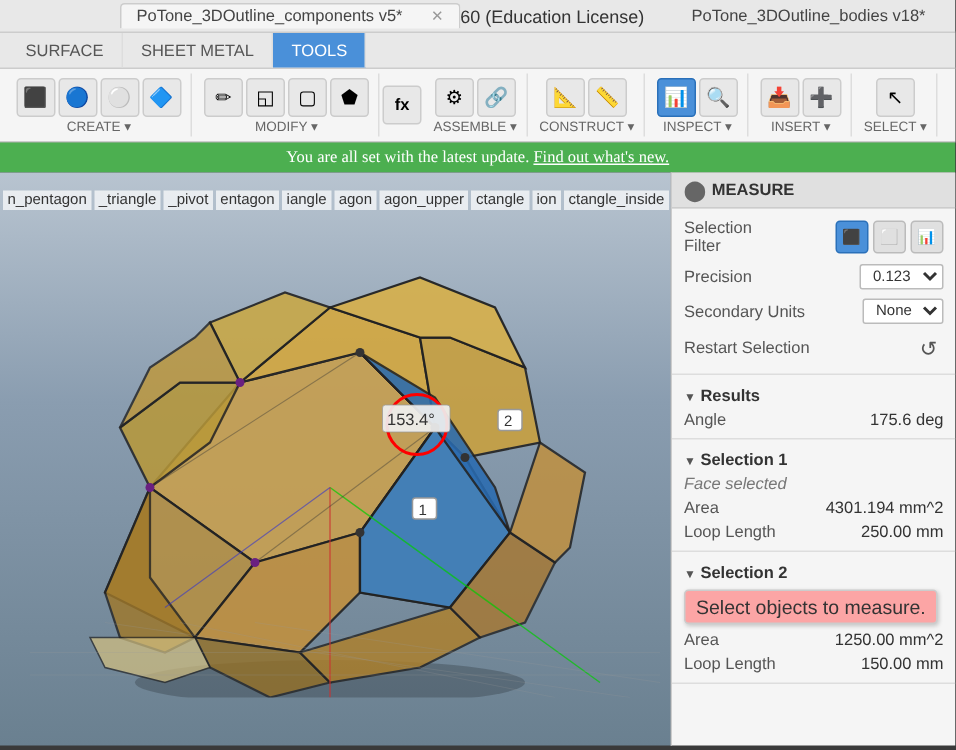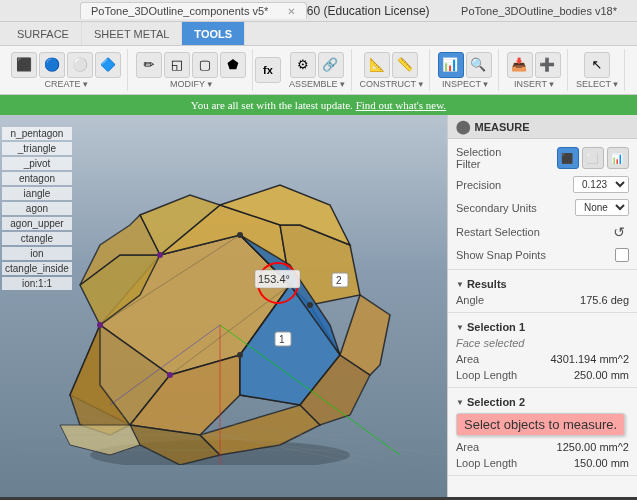--- a/index.html
+++ b/index.html
@@ -59,21 +59,21 @@
       color: #555;
       cursor: pointer;
       border-right: 1px solid #ddd;
       height: 100%;
       display: flex;
       align-items: center;
     }
     .toolbar-tab.active {
       background: #4a90d9;
       color: white;
-      font-weight: bold;
+      font-weight: normal;
     }
     .toolbar-buttons {
       display: flex;
       align-items: center;
       padding: 3px 5px;
       gap: 2px;
       height: 48px;
       background: #f5f5f5;
     }
     .toolbar-group {
@@ -138,21 +138,21 @@
       position: relative;
       overflow: hidden;
     }
 
     
     .left-labels {
       position: absolute;
       left: 0;
       top: 10px;
       display: flex;
-      flex-direction: column;
+      flex-direction: row;
       gap: 2px;
       padding: 2px;
       z-index: 5;
       text-align: center;
     }
     .left-label {
       font-size: 10px;
       color: #333;
       background: rgba(255,255,255,0.7);
       padding: 1px 3px;
@@ -486,24 +486,20 @@
           <option>mm</option>
           <option>in</option>
         </select>
       </div>
 
       <div class="panel-row">
         <span class="panel-row-label">Restart Selection</span>
         <button class="restart-btn">↺</button>
       </div>
 
-      <div class="panel-row">
-        <span class="panel-row-label">Show Snap Points</span>
-        <span class="checkbox-icon"></span>
-      </div>
     </div>
 
     <div class="panel-section">
       <div class="section-title">
         <span class="triangle-icon">▼</span>
         <span>Results</span>
       </div>
       <div class="result-row">
         <span class="result-label">Angle</span>
         <span class="result-value">175.6 deg</span>

